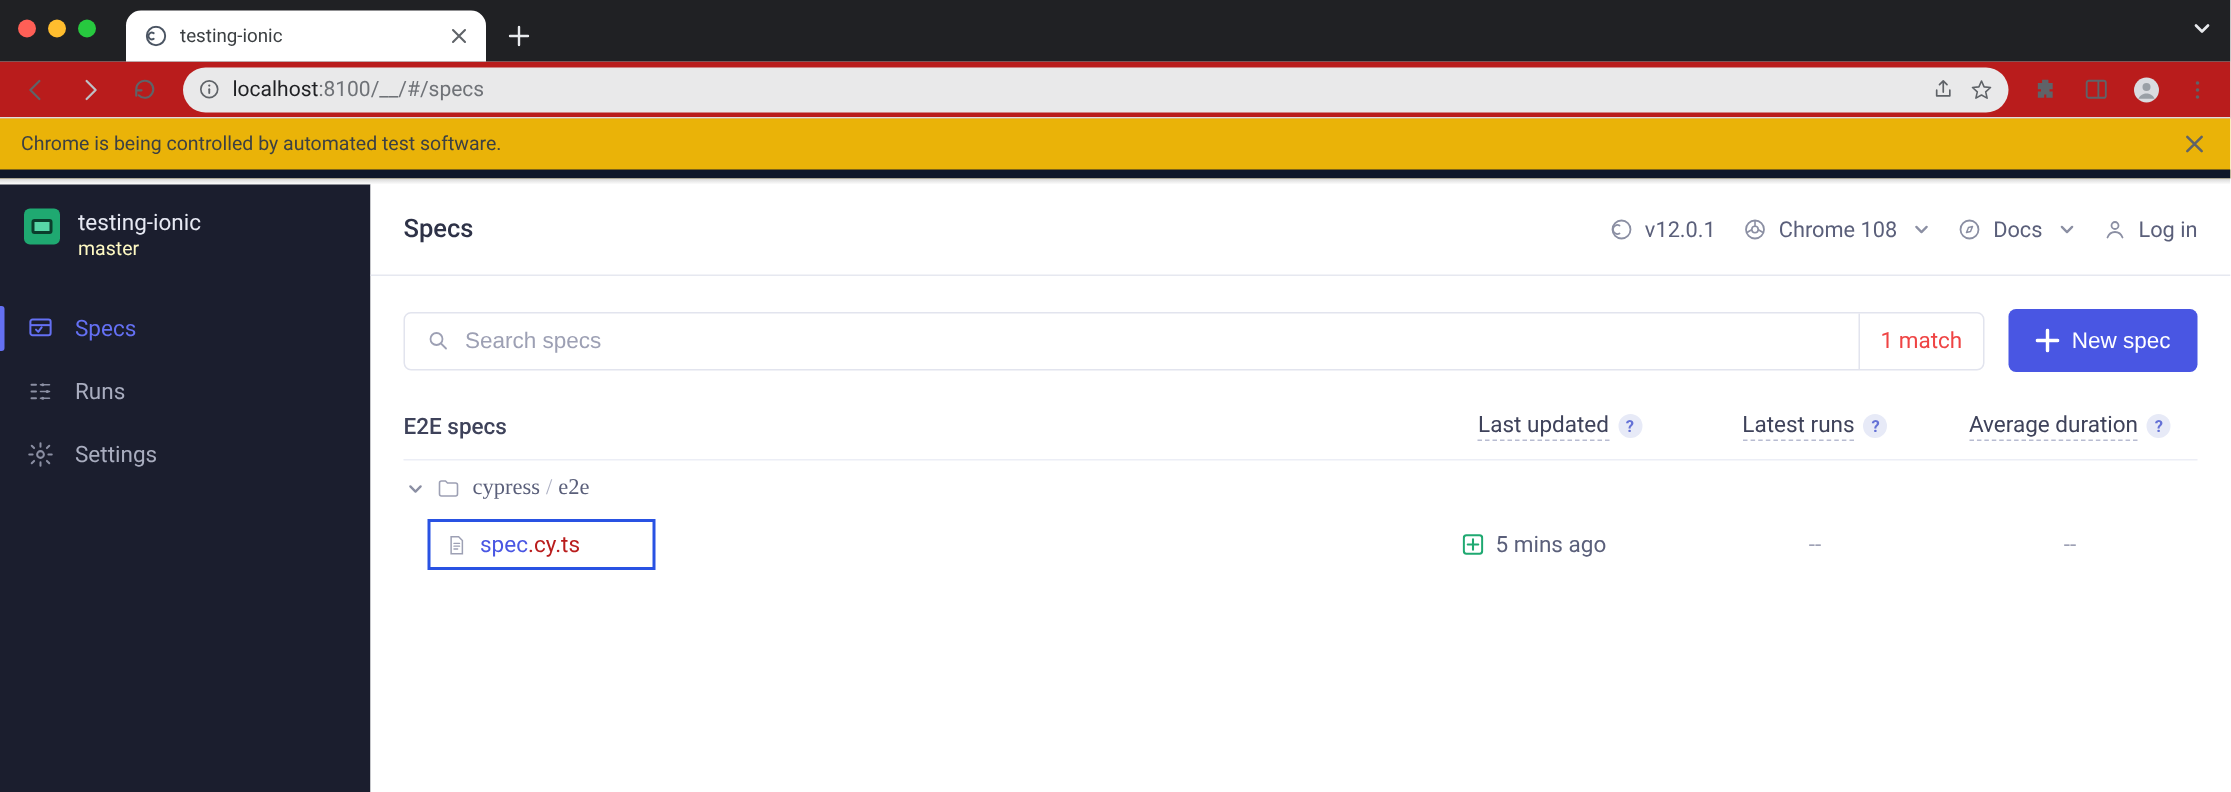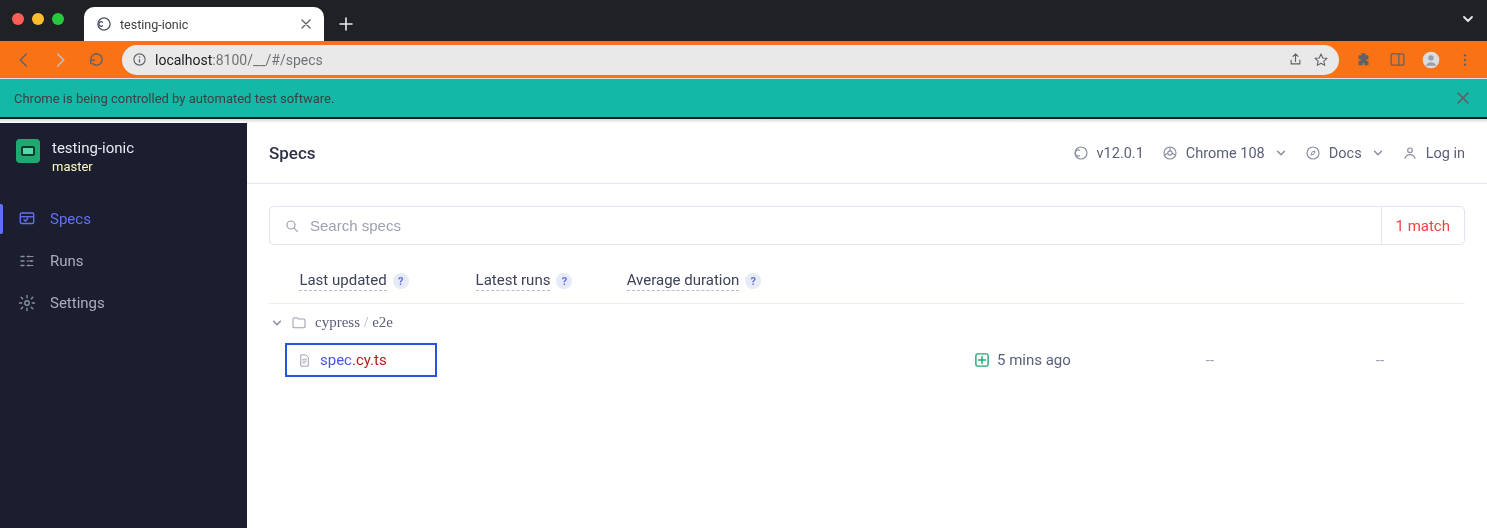--- a/index.html
+++ b/index.html
@@ -14,33 +14,33 @@
     .tl-green { background: #27c93f; }
     .tab-strip { display: flex; align-items: flex-end; margin-left: 84px; height: 100%; }
     .tab { background: #fff; height: 34px; min-width: 240px; border-top-left-radius: 10px; border-top-right-radius: 10px; display: flex; align-items: center; padding: 0 10px 0 12px; gap: 8px; font-size: 12.5px; color: #3c4043; }
     .tab .favicon { width: 16px; height: 16px; display: flex; align-items: center; justify-content: center; }
     .tab .favicon svg { width: 14px; height: 14px; }
     .tab-title { flex: 1; }
     .tab-close { width: 16px; height: 16px; display: flex; align-items: center; justify-content: center; color: #5f6368; cursor: pointer; }
     .new-tab { width: 28px; height: 28px; margin-left: 8px; margin-bottom: 3px; display: flex; align-items: center; justify-content: center; color: #e8eaed; cursor: pointer; }
     .window-dropdown { position: absolute; right: 12px; top: 12px; color: #e8eaed; cursor: pointer; }
 
-    .toolbar-row { background: #f97316; height: 38px; display: flex; align-items: center; padding: 0 8px; gap: 4px; border-bottom: 1px solid #dedede; }
+    .toolbar-row { background: #b91c1c; height: 38px; display: flex; align-items: center; padding: 0 8px; gap: 4px; border-bottom: 1px solid #dedede; }
     .nav-btn { width: 32px; height: 32px; display: flex; align-items: center; justify-content: center; color: #5f6368; cursor: pointer; border-radius: 50%; }
     .nav-btn.disabled { color: #bdc1c6; cursor: default; }
     .omnibox { flex: 1; height: 30px; background: #e9e9ea; border-radius: 15px; display: flex; align-items: center; padding: 0 10px; gap: 8px; margin: 0 6px; }
     .omnibox .info-icon { color: #5f6368; }
     .omnibox-text { flex: 1; font-size: 14px; color: #202124; }
     .omnibox-text .dim { color: #6f7277; }
     .omnibox-right { display: flex; gap: 10px; color: #5f6368; }
     .ext-icons { display: flex; gap: 6px; align-items: center;  }
     .ext-btn { width: 28px; height: 28px; display: flex; align-items: center; justify-content: center; color: #5f6368; cursor: pointer; }
     .avatar-btn svg circle.bg { fill: #dadce0; }
 
-    .infobar { background: #14b8a6; height: 40px; display: flex; align-items: center; padding: 0 14px; font-size: 13px; color: #3c4043; border-bottom: 2px solid #0f172a; justify-content: space-between; }
+    .infobar { background: #eab308; height: 40px; display: flex; align-items: center; padding: 0 14px; font-size: 13px; color: #3c4043; border-bottom: 6px solid #0f172a; justify-content: space-between; }
     .infobar-close { color: #5f6368; cursor: pointer; width: 20px; height: 20px; display: flex; align-items: center; justify-content: center; }
     .automation-shadow { height: 4px; background: linear-gradient(#d6d6d6, rgba(0,0,0,0)); }
 
     
     .app { position: relative; display: flex; height: calc(528px - 41px - 38px - 40px - 4px); }
 
     .sidebar { width: 247px; background: #1b1e2e; color: #c2c5d8; display: flex; flex-direction: column; padding-top: 10px; }
     .project-block { display: flex; align-items: flex-start; gap: 12px; padding: 6px 16px 18px 16px; }
     .project-icon { width: 24px; height: 24px; background: #1fa971; border-radius: 4px; display: flex; align-items: center; justify-content: center; }
     .project-icon-inner { width: 14px; height: 10px; border: 2px solid #0b3d2c; border-radius: 2px; background: #57d6a7; }
@@ -316,23 +316,32 @@
         <div class="search-box">
           <span>
             <svg width="16" height="16" viewBox="0 0 24 24">
                 <circle cx="10.5" cy="10.5" r="6" fill="none" stroke="#9da0b4" stroke-width="1.8"></circle>
                 <line x1="15.5" y1="15.5" x2="20" y2="20" stroke="#9da0b4" stroke-width="1.8" stroke-linecap="round"></line>
               </svg>
           </span>
           <input class="search-input" placeholder="Search specs" style="">
           <span class="match-count">1 match</span>
         </div>
+        <button class="new-spec-btn">
+          <span>
+            <svg width="16" height="16" viewBox="0 0 14 14">
+                <path d="M7 1v12M1 7h12" stroke="currentColor" stroke-width="2" stroke-linecap="round"></path>
+              </svg>
+          </span>
+          <span>New spec</span>
+        </button>
       </div>
 
       <div class="table-head">
+        <div class="col-spec">E2E specs</div>
         <div class="col">
           <span class="dotted">Last updated</span>
           <span class="help-badge">?</span>
         </div>
         <div class="col">
           <span class="dotted">Latest runs</span>
           <span class="help-badge">?</span>
         </div>
         <div class="col">
           <span class="dotted">Average duration</span>

